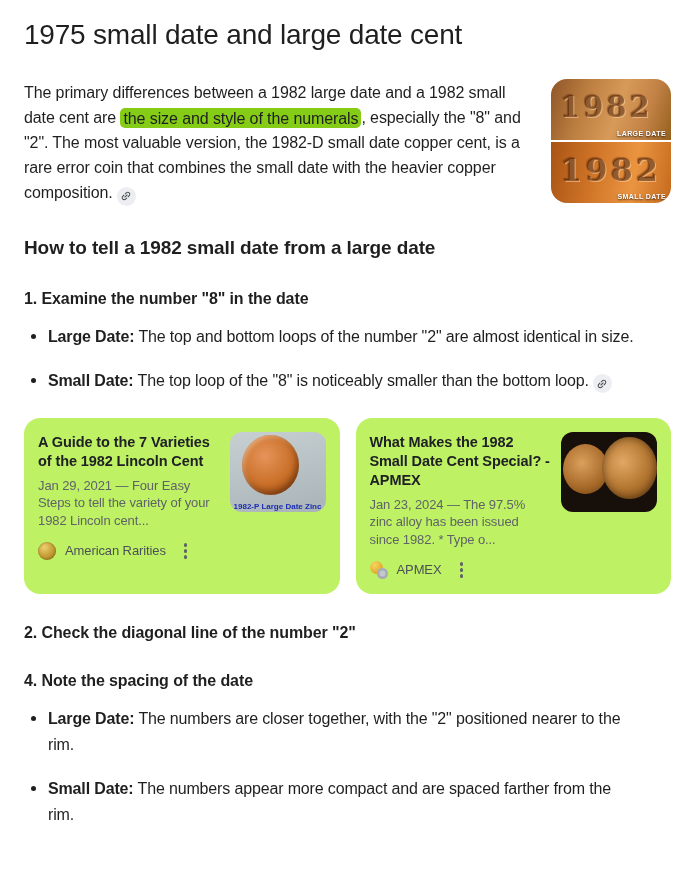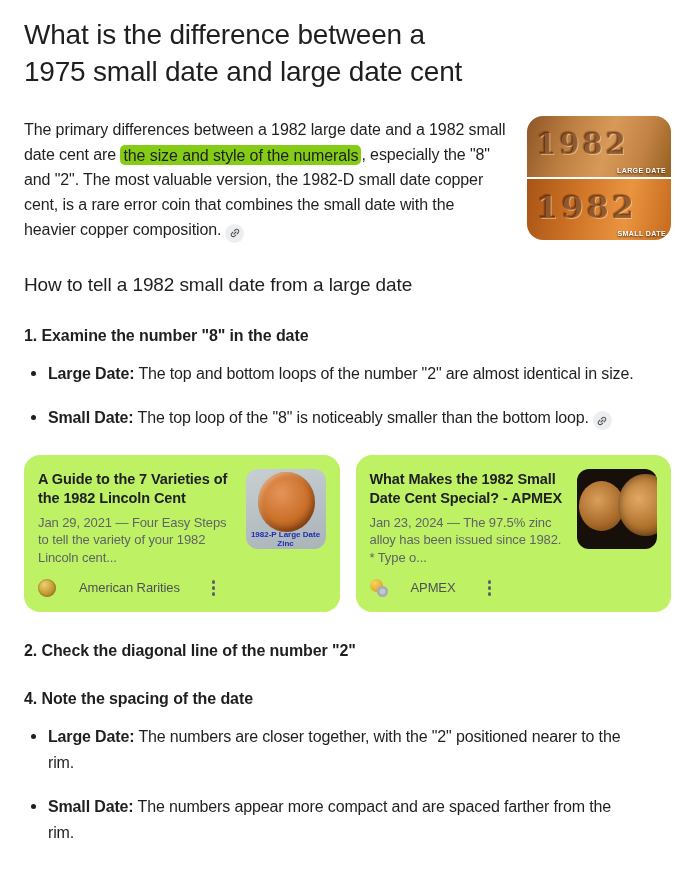--- a/index.html
+++ b/index.html
@@ -20,91 +20,90 @@
   .hl { background:#84cc16; border-radius:5px; padding:1.5px 3px; }
 
   .chip {
     display:inline-flex; width:19px; height:19px; border-radius:50%;
     background:#eceef1; align-items:center; justify-content:center;
     vertical-align:-4px; margin-left:4px; cursor:pointer; border:none; padding:0;
   }
   .chip svg { transform:rotate(-45deg); display:block; }
 
   
-  .hero { flex:none; width:144px; height:124px; border-radius:16px; overflow:hidden;
+  .hero { flex:none; width:120px; height:124px; border-radius:16px; overflow:hidden;
           display:flex; flex-direction:column; cursor:pointer; }
   .hero-half { position:relative; flex:1; }
   .hero-top { background:linear-gradient(108deg,#8e5527 0%,#bb7e40 28%,#d89a58 55%,#c28245 78%,#95601e 100%); border-bottom:2px solid #fff; }
   .hero-bottom { background:linear-gradient(100deg,#a85415 0%,#cf7427 35%,#ea9440 68%,#c56a1e 100%); }
   .hero-year {
     position:absolute; left:9px; top:49%; transform:translateY(-55%);
     font-family:"DejaVu Serif", serif; font-weight:700; font-size:29px; letter-spacing:3px;
     color:rgba(88,37,5,0.55);
     text-shadow:1px 1px 0 rgba(255,214,160,0.55), -1px -1px 1px rgba(70,25,0,0.4);
   }
   .hero-bottom .hero-year { font-size:32px; }
   .hero-label {
     position:absolute; right:5px; bottom:3px; font-size:7px; font-weight:700;
     color:#fff; letter-spacing:0.4px; text-shadow:0 1px 2px rgba(0,0,0,0.75);
   }
 
   
-  .howto { margin:30px 0 6px 0; font-size:19px; line-height:24px; font-weight:400; letter-spacing:-0.1px; color:#1f1f1f; }
+  .howto { margin:30px 0 6px 0; font-size:19px; line-height:24px; font-weight:700; letter-spacing:-0.1px; color:#1f1f1f; }
   .step-title { margin:30px 0 4px 0; font-size:16px; font-weight:700; letter-spacing:-0.1px; color:#1f1f1f; }
 
   
   .bullets { list-style:none; margin:0; padding:0; }
   .bullets li { position:relative; padding-left:24px; margin:16px 0 18px 0;
                 font-size:16px; line-height:26px; letter-spacing:-0.15px; color:#1f1f1f; }
   .bullets li::before { content:""; position:absolute; left:7px; top:10px; width:5px; height:5px; border-radius:50%; background:#1f1f1f; }
   .bullets li.narrow { padding-right:46px; }
   .b-label { font-weight:700; }
 
   
   .cards { display:flex; gap:16px; margin:24px 0 4px 0; }
   .card { flex:1; background:#bef264; border-radius:16px; padding:14px 14px 12px 14px; cursor:pointer; }
   .card-top { display:flex; gap:10px; }
   .card-text { flex:1; min-width:0; }
   .card-title { font-size:14.5px; line-height:19px; font-weight:700; color:#202124; margin:1px 0 6px 0; letter-spacing:-0.1px; }
   .card-snippet { font-size:13px; line-height:17.5px; color:#5f6368; letter-spacing:-0.1px; }
-  .thumb { flex:none; width:80px; height:80px; border-radius:12px; position:relative; overflow:hidden; }
+  .thumb { flex:none; width:96px; height:80px; border-radius:12px; position:relative; overflow:hidden; }
   .thumb1 { background:linear-gradient(165deg,#c7cfd2,#a9b4b8); }
   .thumb1-coin { position:absolute; left:12px; top:3px; width:57px; height:60px; border-radius:50%;
     background:radial-gradient(circle at 40% 35%, #e5945a, #c96f28 55%, #9c4f16 85%, #7e3d0e);
     box-shadow:inset -2px -3px 6px rgba(60,20,0,.45), inset 2px 2px 4px rgba(255,230,200,.5); }
   .thumb-caption { position:absolute; left:0; right:0; bottom:1px; text-align:center;
     font-size:8px; line-height:9px; font-weight:700; color:#1b2cb0; }
   .thumb2 { background:#17100a; }
   .thumb2 .coin-a { position:absolute; left:2px; top:12px; width:45px; height:50px; border-radius:50%;
     background:radial-gradient(circle at 42% 38%, #dba05c, #a86a2a 60%, #744413 92%); }
   .thumb2 .coin-b { position:absolute; left:41px; top:5px; width:55px; height:62px; border-radius:50%;
     background:radial-gradient(circle at 38% 40%, #e2a863, #b1742f 55%, #7c4a16 90%);
     box-shadow:inset 0 0 8px rgba(0,0,0,.45); }
 
-  .card-source { display:flex; align-items:center; gap:23px; margin-top:10px; }
+  .card-source { display:flex; align-items:center; gap:9px; margin-top:10px; }
   .favicon { width:18px; height:18px; position:relative; flex:none; }
   .favicon-gold { border-radius:50%;
     background:radial-gradient(circle at 35% 30%, #ecd06f, #c29a33 55%, #8d6c20 95%);
     box-shadow:inset 0 0 2px rgba(90,60,0,.6); }
   .favicon-apmex .c1 { position:absolute; left:0; top:0; width:13px; height:13px; border-radius:50%;
     background:radial-gradient(circle at 35% 30%, #f6d55e, #e0a82e 70%, #bd8a1d); }
   .favicon-apmex .c2 { position:absolute; right:0; bottom:0; width:11px; height:11px; border-radius:50%;
     background:#c3c8cc; box-shadow:inset 0 0 0 2.5px #a6acb1; }
   .source-name { font-size:13px; color:#4d5156; letter-spacing:-0.1px; }
   .more-vert { display:flex; flex-direction:column; gap:2.5px; padding:4px 6px; margin-left:3px;
     background:none; border:none; cursor:pointer; }
   .more-vert i { width:3.5px; height:3.5px; border-radius:50%; background:#5f6368; }
 </style>
 </head>
 <body>
 
 <div class="page">
 
   <h1 class="title">
-    <span>What is the difference between a</span>
     <span>1975 small date and large date cent</span>
   </h1>
 
   <div class="intro">
     <p class="intro-text"><span>The primary differences between a 1982 large date and a 1982 small date cent are </span><span class="hl">the size and style of the numerals</span><span>, especially the "8" and "2". The most valuable version, the 1982-D small date copper cent, is a rare error coin that combines the small date with the heavier copper composition.</span><button class="chip">
           <span>
             <svg width="12" height="12" viewBox="0 0 24 24">
               <path fill="#444746" d="M3.9 12c0-1.7 1.4-3.1 3.1-3.1h4V7H7c-2.8 0-5 2.2-5 5s2.2 5 5 5h4v-1.9H7c-1.7 0-3.1-1.4-3.1-3.1zM8 13h8v-2H8v2zm9-6h-4v1.9h4c1.7 0 3.1 1.4 3.1 3.1s-1.4 3.1-3.1 3.1h-4V17h4c2.8 0 5-2.2 5-5s-2.2-5-5-5z"></path>
             </svg>
           </span>

